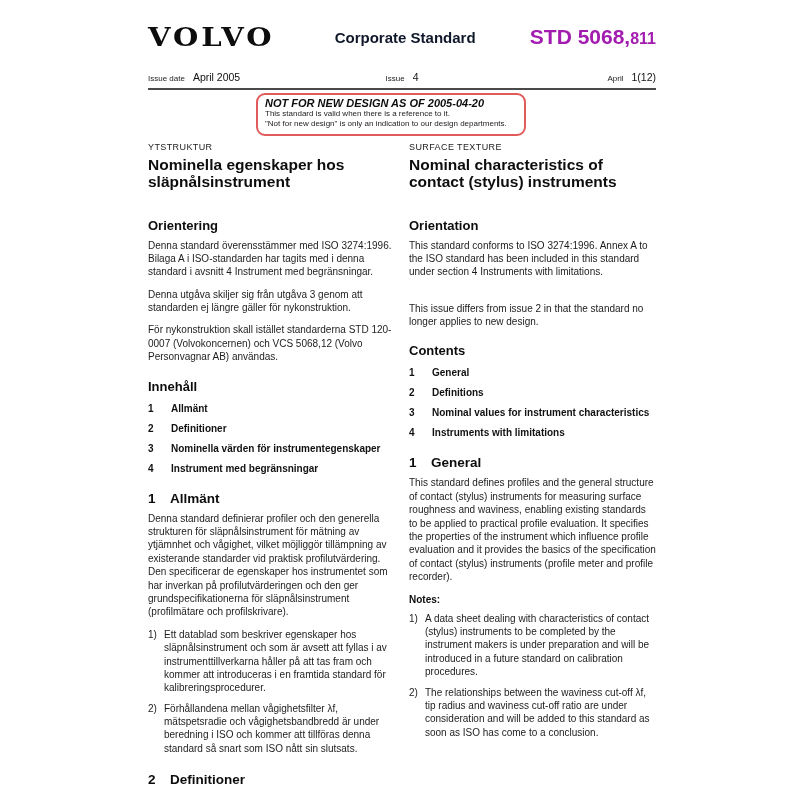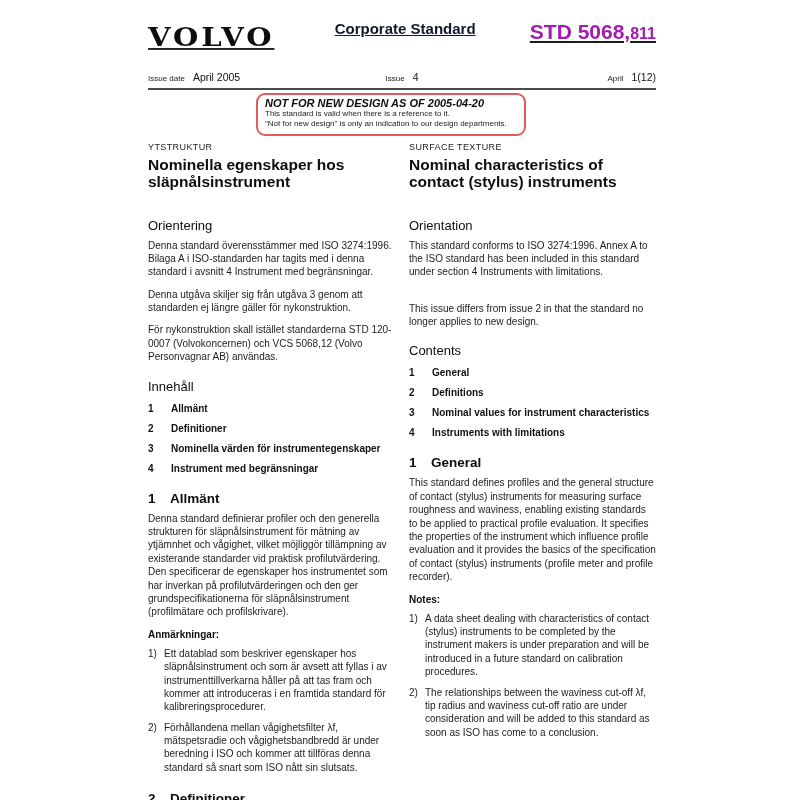--- a/index.html
+++ b/index.html
@@ -1,21 +1,21 @@
 <!DOCTYPE html>
 <html><head>
 <meta charset="utf-8">
 <style>
   html,body{margin:0;padding:0;background:#ffffff;}
   .page{position:relative;width:800px;height:800px;background:#ffffff;overflow:hidden;
         font-family:"Liberation Sans", sans-serif;color:#1c1c1c;}
   .content{position:absolute;left:148px;top:20px;width:508px;}
 
   
-  .hdr{display:flex;align-items:flex-start;text-decoration:underline;}
+  .hdr{display:flex;align-items:center;}
   .logo{font-family:"DejaVu Serif", serif;font-weight:bold;font-size:29px;
         letter-spacing:3px;color:#0d0d0d;transform:scaleY(.92);white-space:nowrap;}
   .hdr-title{flex:1;text-align:center;font-size:15px;font-weight:bold;color:#0f172a;
         padding-left:6px;}
   .hdr-std{font-size:21px;font-weight:bold;white-space:nowrap;color:#a21caf;}
   .hdr-std .suffix{font-size:16px;}
 
   
   .meta{display:flex;align-items:baseline;margin-top:17px;padding-bottom:5px;
         border-bottom:2px solid #4a4a4a;}
@@ -33,21 +33,21 @@
   .notice-line{font-size:8px;line-height:1.3;color:#222;white-space:nowrap;}
 
   
   .cols{display:flex;margin-top:6px;}
   .col{width:247px;}
   .col + .col{margin-left:14px;}
 
   .eyebrow{font-size:9px;letter-spacing:.4px;color:#222;}
   .doc-title{font-size:15.5px;font-weight:bold;line-height:1.12;color:#0d0d0d;
         margin-top:4px;}
-  .h2{font-size:13px;font-weight:normal;color:#0d0d0d;margin-top:27px;}
+  .h2{font-size:13px;font-weight:bold;color:#0d0d0d;margin-top:27px;}
   .h2.tight{margin-top:15px;}
   p.body{font-size:10px;line-height:1.34;margin:6px 0 9px 0;color:#1c1c1c;}
   p.body.wide-gap{margin-bottom:23px;}
 
   .sec-head{display:flex;font-size:13.5px;font-weight:bold;color:#0d0d0d;
         margin-top:17px;}
   .sec-head .num{width:22px;}
 
   .toc{margin-top:4px;}
   .toc-row{display:flex;font-size:10px;font-weight:bold;margin:9px 0;color:#111;}
@@ -121,21 +121,20 @@
               <span>Instrument med begränsningar</span>
             </div>
         </div>
 
         <div class="sec-head">
           <span class="num">1</span>
           <span>Allmänt</span>
         </div>
         <p class="body">Denna standard definierar profiler och den generella strukturen för släpnålsinstrument för mätning av ytjämnhet och vågighet, vilket möjliggör tillämpning av existerande standarder vid praktisk profilutvärdering. Den specificerar de egenskaper hos instrumentet som har inverkan på profilutvärderingen och den ger grundspecifikationerna för släpnålsinstrument (profilmätare och profilskrivare).</p>
 
-        <div class="note-head">Anmärkningar:</div>
         <div class="note">
             <span class="num">1)</span>
             <span class="txt">Ett datablad som beskriver egenskaper hos släpnålsinstrument och som är avsett att fyllas i av instrumenttillverkarna håller på att tas fram och kommer att introduceras i en framtida standard för kalibreringsprocedurer.</span>
           </div>
         <div class="note">
             <span class="num">2)</span>
             <span class="txt">Förhållandena mellan vågighetsfilter λf, mätspetsradie och vågighetsbandbredd är under beredning i ISO och kommer att tillföras denna standard så snart som ISO nått sin slutsats.</span>
           </div>
 
         <div class="sec-head">

